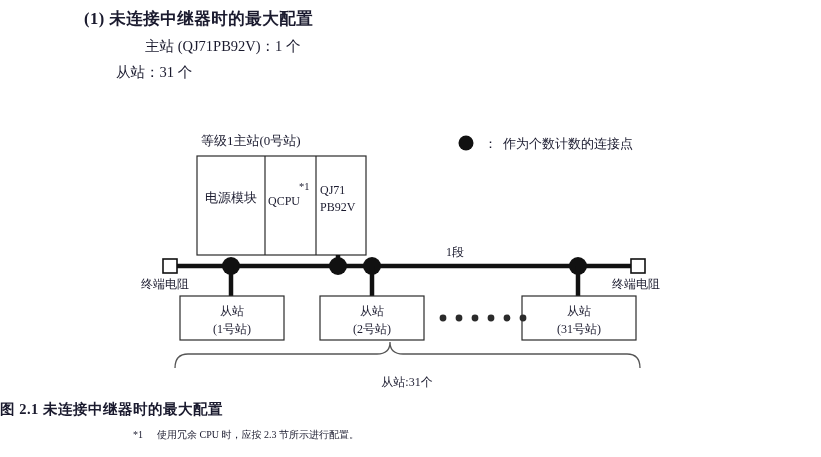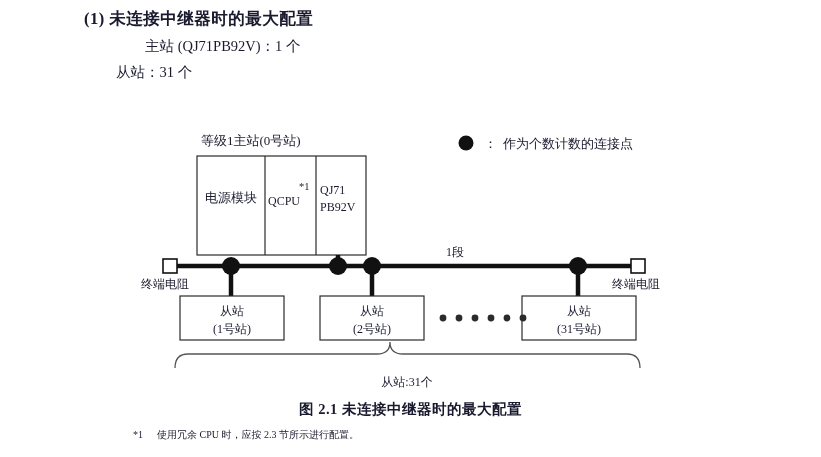--- a/index.html
+++ b/index.html
@@ -41,21 +41,21 @@
   .bus{stroke:#111111;stroke-width:4.5;stroke-linecap:butt;}
   .drop{stroke:#111111;stroke-width:4.5;}
   .node{fill:#111111;}
   .term{fill:#ffffff;stroke:#111111;stroke-width:1.6;}
   .brace{fill:none;stroke:#555555;stroke-width:1.3;}
   .ell{fill:#2b2b2b;}
 
   
   .fig-caption{
     position:absolute;left:0;top:400px;width:821px;
-    text-align:center;font-size:14.5px;font-weight:bold;
+    font-size:14.5px;font-weight:bold;
     letter-spacing:0.5px;
   }
   .footnote{
     position:absolute;left:133px;top:428px;
     font-size:10px;white-space:nowrap;
   }
   .footnote .fn-mark{margin-right:14px;}
 </style>
 </head>
 <body>

